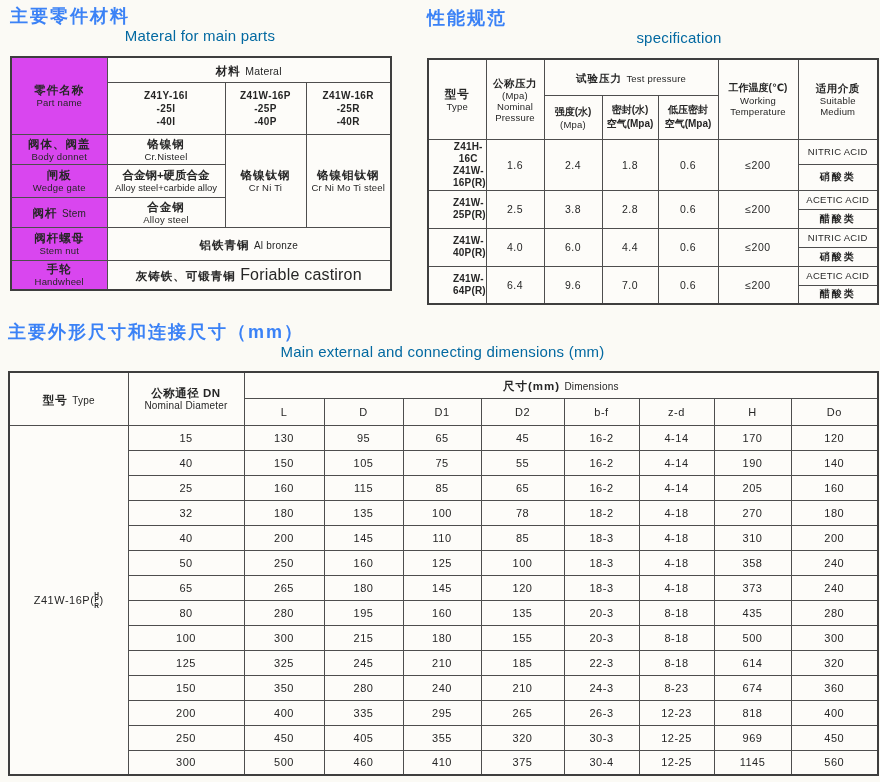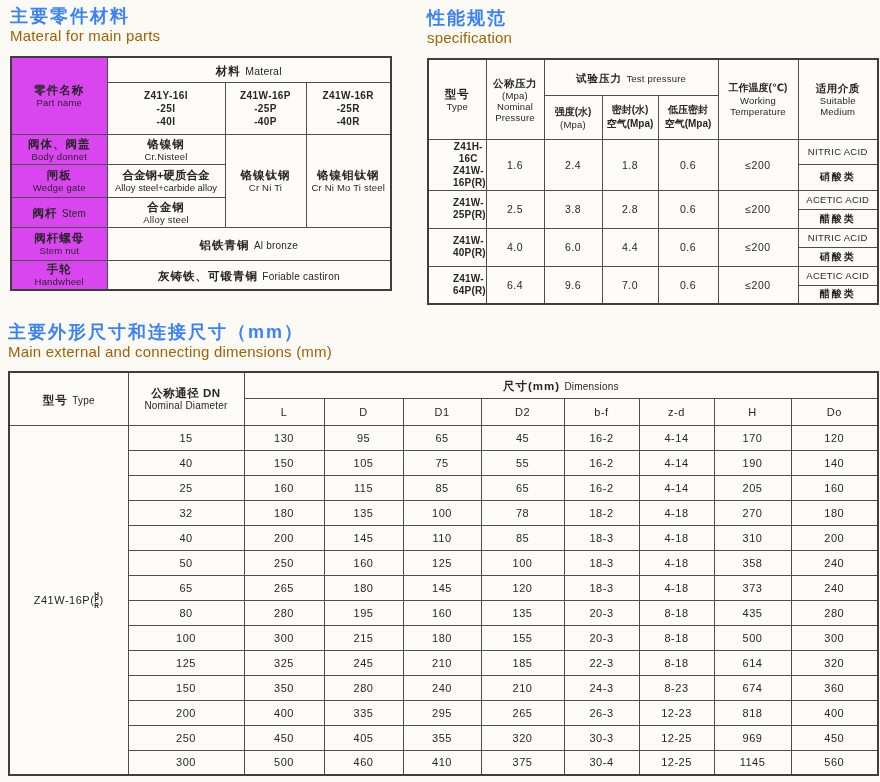--- a/index.html
+++ b/index.html
@@ -9,21 +9,21 @@
     font-family:"Liberation Sans","DejaVu Sans",sans-serif;
     color:#262626;
     position:relative;
     overflow:hidden;
   }
   section { position:absolute; }
   .sec-mat  { left:10px;  top:6px;   width:380px; }
   .sec-spec { left:427px; top:8px;   width:504px; }
   .sec-dims { left:8px;   top:322px; width:869px; }
   h2 { font-size:18px; font-weight:700; letter-spacing:2px; color:#3b82f6; line-height:21px; }
-  .sub { font-size:15px; color:#a16207; line-height:18px; letter-spacing:.2px; }
+  .sub { font-size:15px; color:#0369a1; line-height:18px; letter-spacing:.2px;text-align:center; }
   table { border-collapse:collapse; table-layout:fixed; border:2px solid #3e3e3e; background:#fdfcf9; }
   .mat-t  { margin-top:11px; width:380px; }
   .spec-t { margin-top:11px; width:450px; }
   .dims-t { margin-top:10px; width:869px; }
   td { border:1px solid #4e4e4e; text-align:center; vertical-align:middle; padding:1px 2px; overflow:hidden; }
   .zh { display:block; font-size:11.5px; font-weight:700; letter-spacing:1px; line-height:14px; }
   .en { display:block; font-size:9.5px; font-weight:400; letter-spacing:.2px; line-height:11px; }
   .i  { display:inline; }
   .pre { white-space:pre-line; }
   .tint { background:#d946ef; }
@@ -120,21 +120,21 @@
         <span class="en i" style="font-size:10px">Al bronze</span>
       </td>
     </tr>
     <tr style="height:30px">
       <td class="tint">
         <span class="zh">手轮</span>
         <span class="en">Handwheel</span>
       </td>
       <td colspan="3">
         <span class="zh i">灰铸铁、可锻青铜</span>
-        <span class="en i" style="font-size:10px">Foriable castiron</span>
+        <span class="en i" style="font-size:16px">Foriable castiron</span>
       </td>
     </tr>
   </tbody>
     </table>
 </section>
 
 <section class="sec-spec">
   <h2>性能规范</h2>
   <div class="sub">specification</div>
   <table class="spec-t">

